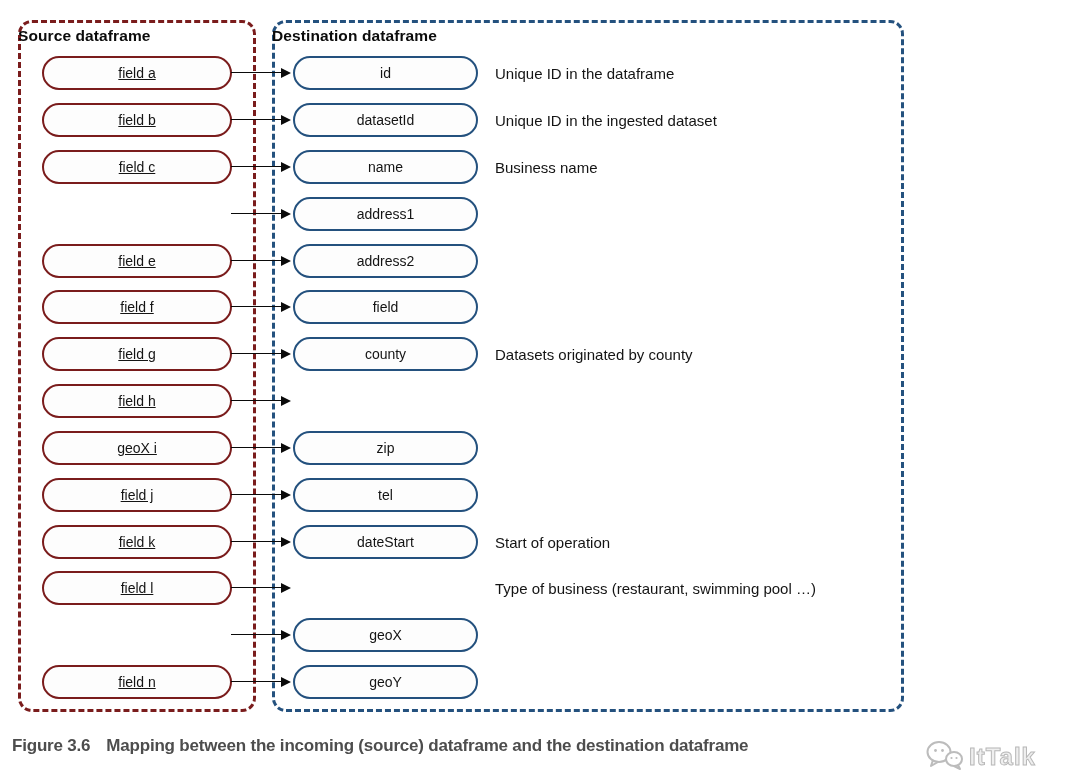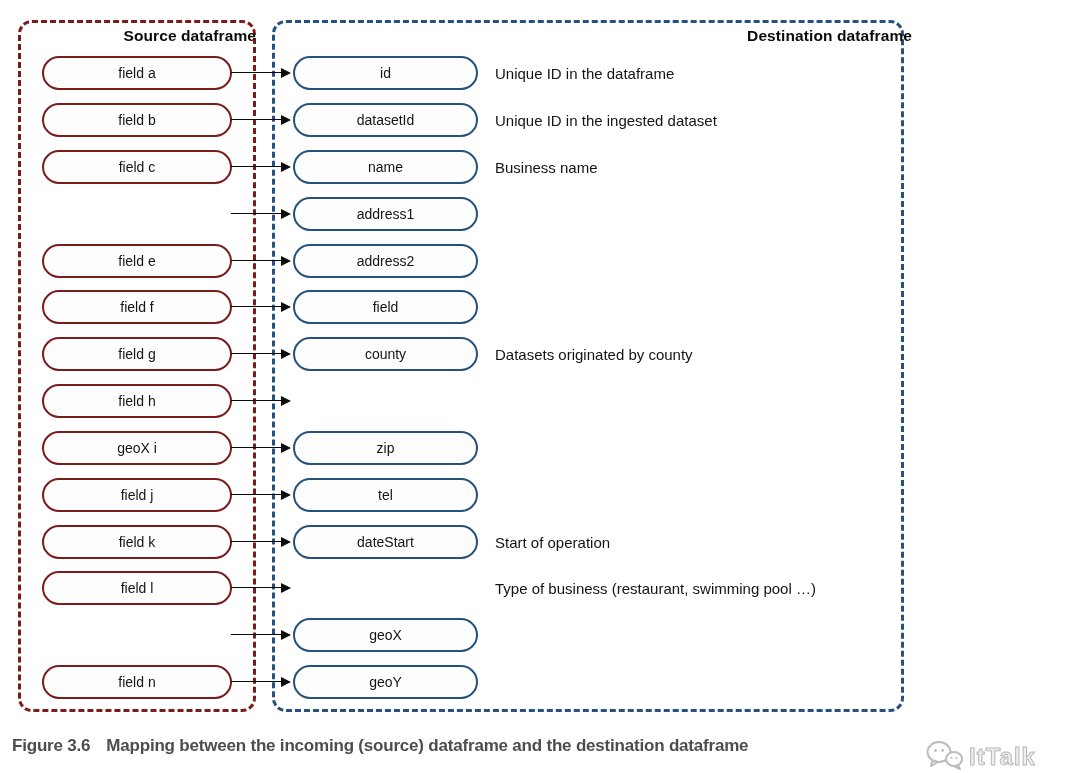--- a/index.html
+++ b/index.html
@@ -16,35 +16,35 @@
     left:18px;top:20px;width:238px;height:692px;
     border:3px dashed #7a1c1c;
   }
   .panel.dest-panel{
     left:272px;top:20px;width:632px;height:692px;
     border:3px dashed #24517e;
   }
   .panel-title{
     position:absolute;top:27px;
     font-weight:bold;font-size:15.5px;color:#0b0b0b;
-    text-align:right;letter-spacing:0.1px;
+    text-align:left;letter-spacing:0.1px;
   }
   .panel-title.src{left:18px;width:238px;}
-  .panel-title.dst{left:272px;width:632px;padding-left:8px;}
+  .panel-title.dst{left:272px;width:632px;}
 
   
   .map-row{position:absolute;left:0;width:1080px;height:34px;}
   .pill{
     position:absolute;top:0;height:34px;
     box-sizing:border-box;background:#fdfdfd;
     border-radius:17px;
     display:flex;align-items:center;justify-content:center;
     font-size:14px;color:#141414;
   }
-  .pill.src-pill{left:42px;width:190px;border:2.5px solid #7a1c1c;}
+  .pill.src-pill{left:42px;width:190px;border:2.5px solid #7a1c1c;text-decoration:underline;}
   .pill.dst-pill{left:293px;width:185px;border:2.5px solid #24517e;}
 
   .arrow{position:absolute;left:231px;top:0;width:61px;height:34px;}
   .arrow::before{
     content:"";position:absolute;left:0;top:16px;width:52px;height:0;
     border-top:1.6px solid #0a0a0a;
   }
   .arrow::after{
     content:"";position:absolute;right:1px;top:11.5px;
     width:0;height:0;

